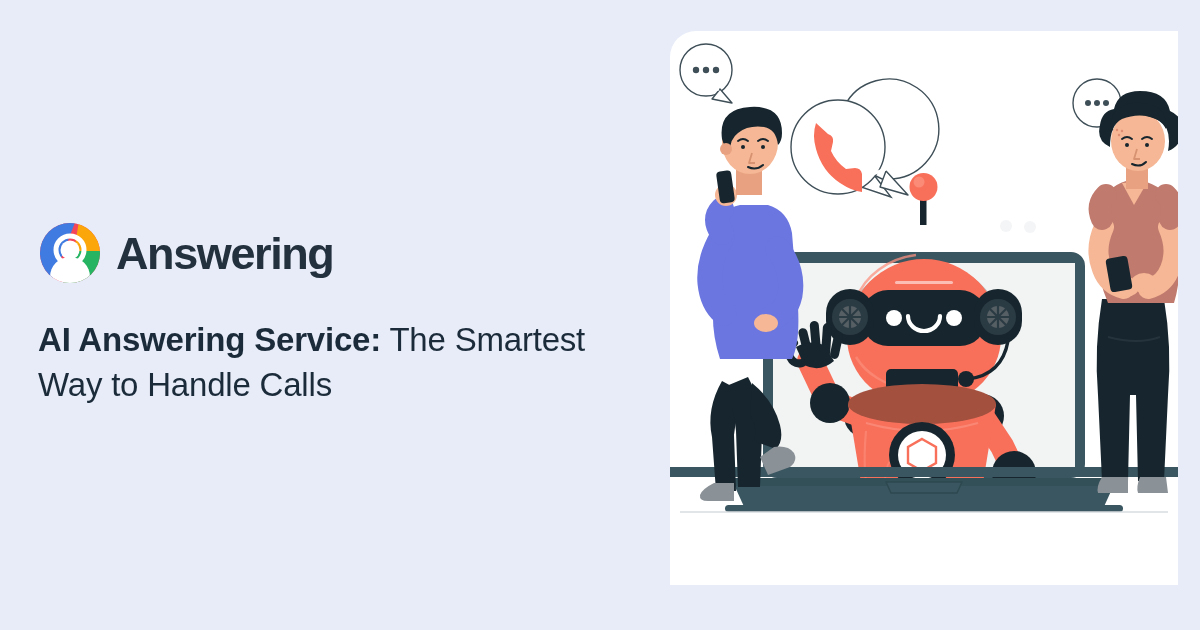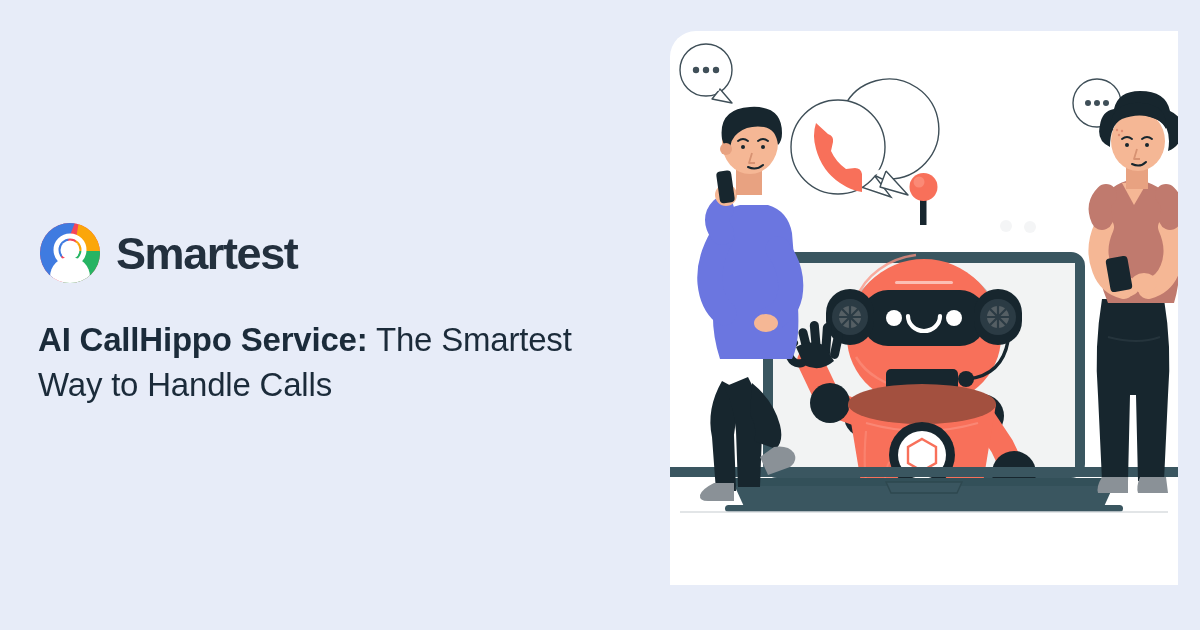--- a/index.html
+++ b/index.html
@@ -115,24 +115,24 @@
 
             <circle cx="32" cy="56" r="20" fill="#ffffff"></circle>
 
             <circle cx="32" cy="29" r="14" fill="none" stroke="#ffffff" stroke-width="5"></circle>
             <circle cx="32" cy="29" r="9.5" fill="#ffffff"></circle>
             <path d="M32 43 L32 47 L40 47" fill="none" stroke="#ffffff" stroke-width="2.6" stroke-linecap="round"></path>
             <rect x="39" y="44.2" width="7" height="5.4" rx="2.7" fill="#ffffff"></rect>
           </g>
         </svg>
       </span>
-      <span class="brand-name">Smartest</span>
+      <span class="brand-name">Answering</span>
     </div>
 
-    <h1 class="headline"><span class="hl-bold">AI CallHippo Service:</span><span> The Smartest Way to Handle Calls</span></h1>
+    <h1 class="headline"><span class="hl-bold">AI Answering Service:</span><span> The Smartest Way to Handle Calls</span></h1>
 
   </div>
 
   <div class="art-card">
     <svg class="art-canvas" viewBox="0 0 508 554" aria-hidden="true">
 
       <g>
         <circle cx="336" cy="195" r="6" fill="#f4f5f6"></circle>
         <circle cx="360" cy="196" r="6" fill="#f4f5f6"></circle>
       </g>

